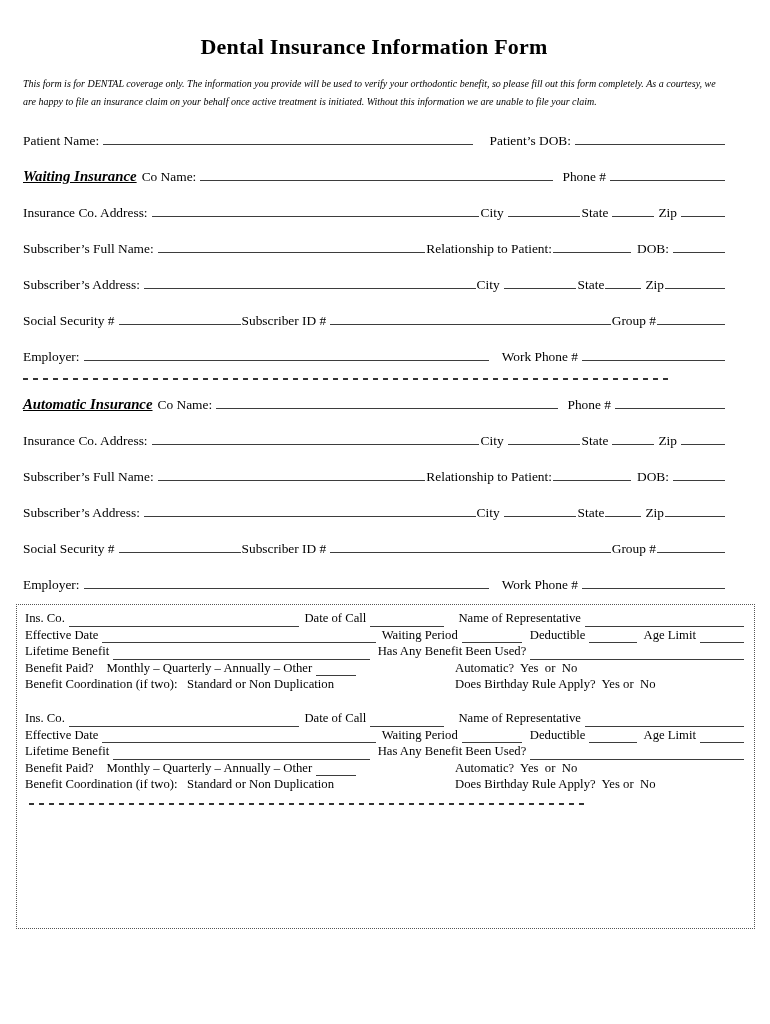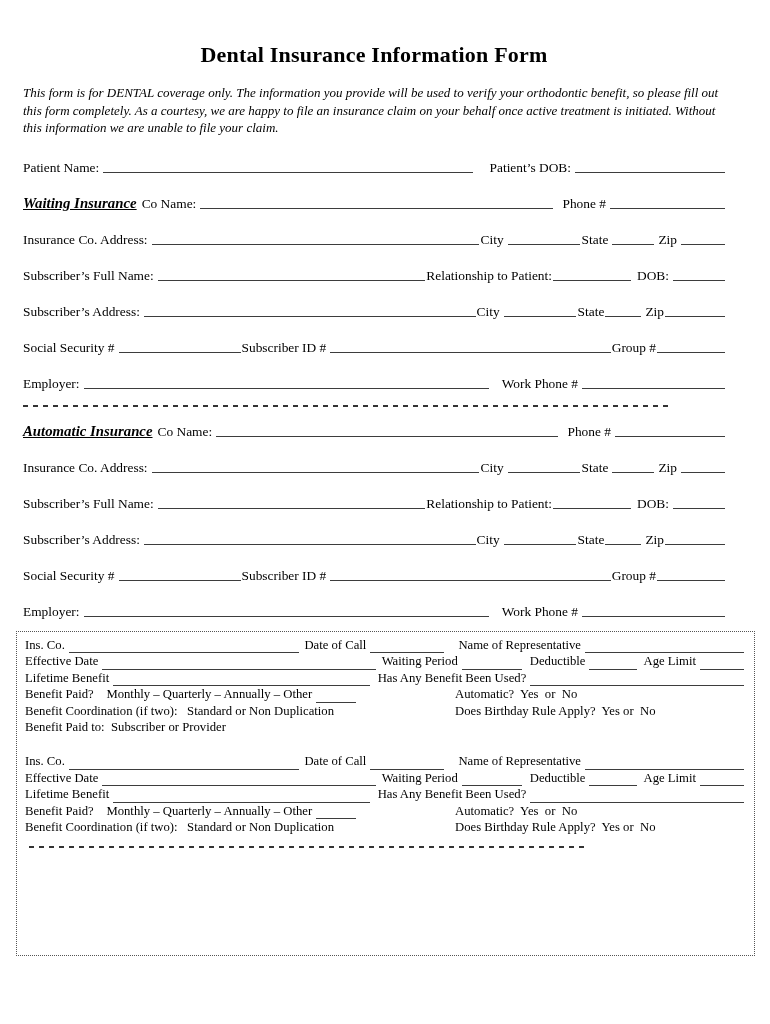--- a/index.html
+++ b/index.html
@@ -8,35 +8,35 @@
     font-family:"Liberation Serif", serif;
     color:#000;
     overflow:hidden;
   }
   .page{
     box-sizing:border-box;
     width:770px;height:1024px;
     padding:26px 45px 0 23px;
   }
   h1.title{
-    margin:16px;
+    margin:8px;
     font-size:22px;
     font-weight:bold;
     text-align:center;
     letter-spacing:.2px;
   }
   .intro{
     margin:15px 0 0 0;
     font-style:italic;
-    font-size:13px;
+    font-size:10px;
     line-height:17.5px;
   }
   .row{
     display:flex;
-    align-items:center;
+    align-items:flex-start;
     font-size:13.4px;
     line-height:15px;
     margin-top:21px;
     white-space:pre-wrap;
   }
   .row.first{margin-top:23px;}
   .lbl{white-space:pre-wrap;flex:0 0 auto;}
   .sec-heading{
     font-weight:bold;
     font-style:italic;
@@ -250,23 +250,20 @@
         <span class="fl" style="width:40px"></span>
       </span>
       <span class="o-right">Automatic?  Yes  or  No</span>
     </div>
     <div class="o-row">
       <span class="o-left">
         <span class="lbl">Benefit Coordination (if two):   Standard or Non Duplication</span>
       </span>
       <span class="o-right">Does Birthday Rule Apply?  Yes or  No</span>
     </div>
-    <div class="o-row">
-      <span class="lbl">Benefit Paid to:  Subscriber or Provider</span>
-    </div>
 
     <div class="block-gap"></div>
 
     <div class="o-row">
       <span class="lbl">Ins. Co.</span>
       <span class="fl" style="flex:1.45 1 auto"></span>
       <span class="lbl" style="margin-left:5px">Date of Call</span>
       <span class="fl" style="width:74px"></span>
       <span class="lbl" style="margin-left:14px">Name of Representative</span>
       <span class="fl" style="flex:1 1 auto"></span>

